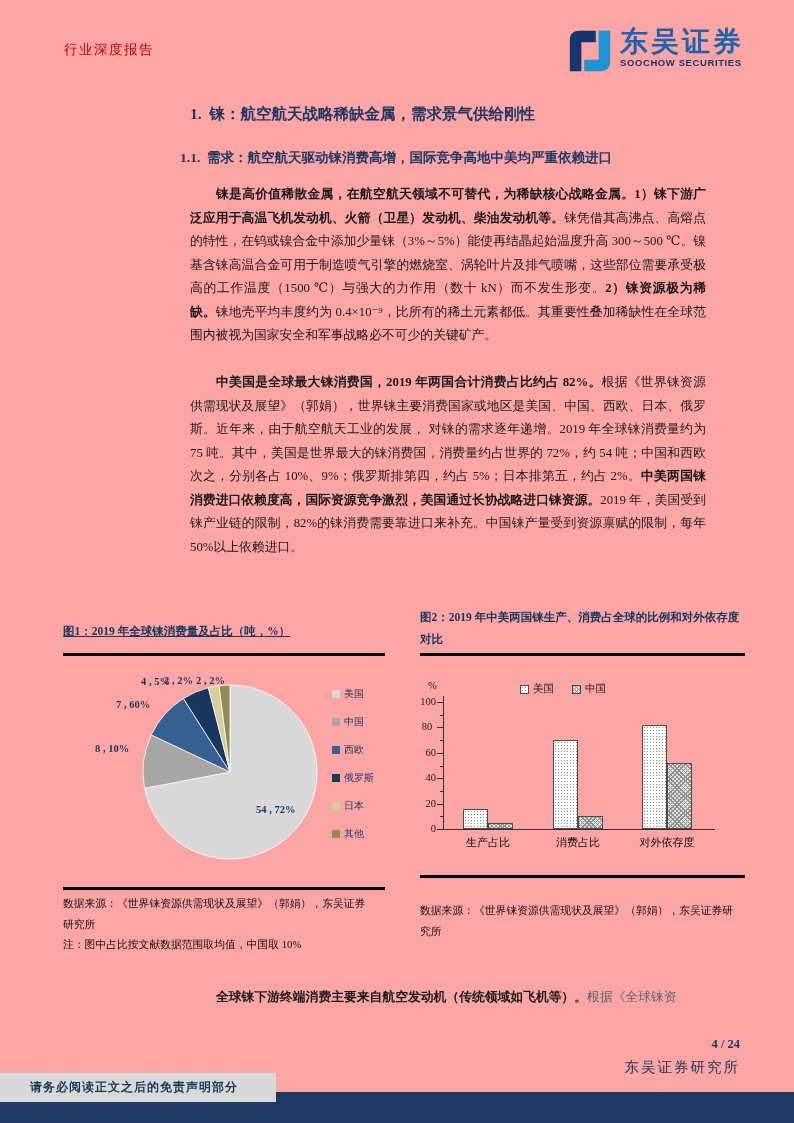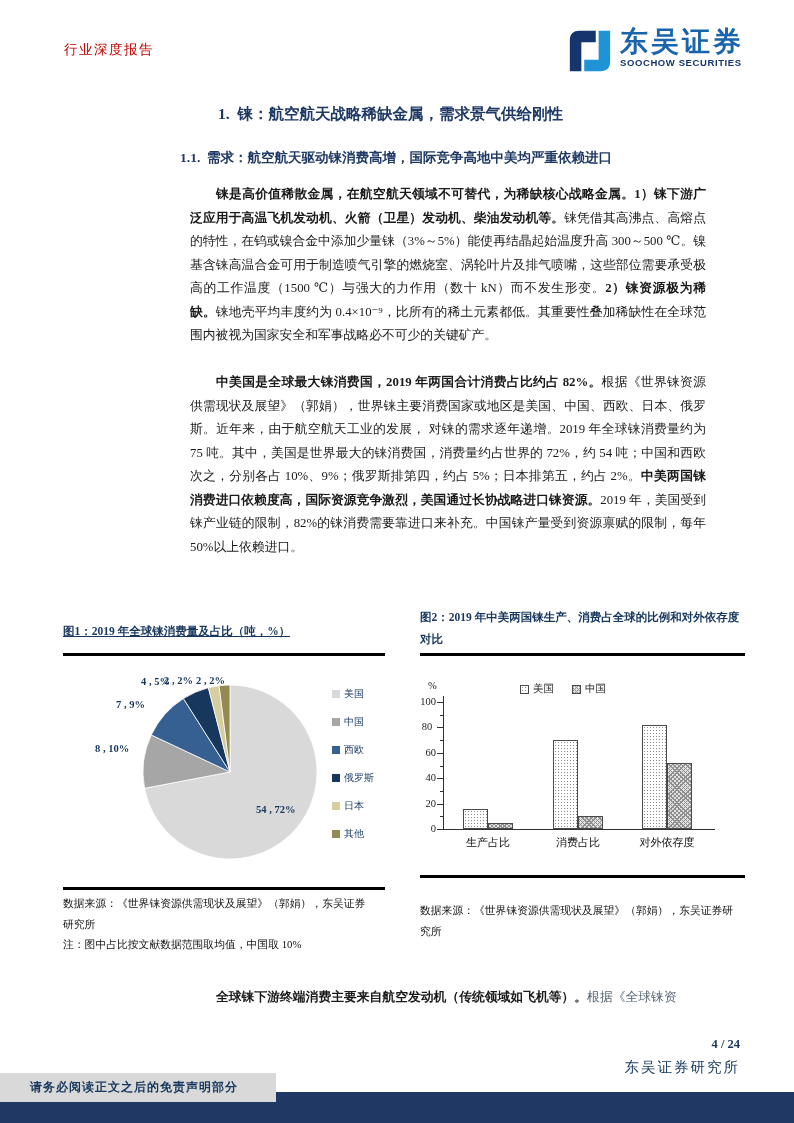--- a/index.html
+++ b/index.html
@@ -1,31 +1,31 @@
 <!DOCTYPE html>
 <html><head>
 <meta charset="utf-8">
 <style>
   html,body{margin:0;padding:0;background:#888;}
-  .page{position:relative;width:794px;height:1123px;background:#ffffff;margin:0 auto;
+  .page{position:relative;width:794px;height:1123px;background:#fca5a5;margin:0 auto;
         font-family:"Liberation Serif","DejaVu Serif",serif;color:#1a1a1a;overflow:hidden;}
   .abs{position:absolute;}
 
   
   .report-type{left:64px;top:41px;font-size:13.5px;letter-spacing:1.5px;color:#c00000;}
   .logo{left:566px;top:27px;display:flex;align-items:flex-start;justify-content:flex-end;}
   .logo svg{width:48px;height:48px;display:block;}
   .logo-text{margin-left:6px;}
   .logo-cn{font-size:28px;font-weight:bold;color:#1a64ad;letter-spacing:3px;line-height:30px;
            font-family:"Liberation Sans","DejaVu Sans",sans-serif;}
   .logo-en{font-size:9.5px;font-weight:bold;color:#16356e;letter-spacing:0.6px;
            font-family:"Liberation Sans","DejaVu Sans",sans-serif;}
 
   
-  .h1{left:190px;top:104px;font-size:15.5px;font-weight:bold;color:#1f3864;margin-left:28px;}
+  .h1{left:190px;top:104px;font-size:15.5px;font-weight:bold;color:#1f3864;}
   .h2{left:180px;top:149px;font-size:13.5px;font-weight:bold;color:#1f3864;}
 
   
   .para{width:516px;left:190px;font-size:12.8px;line-height:23.5px;text-align:justify;
         text-indent:26px;color:#1a1a1a;}
   #p1{top:183px;}
   #p2{top:371px;}
   #p3{top:986px;width:520px;}
   .muted{color:#566573;}
 
@@ -109,21 +109,21 @@
         <path d="M167,112 L167,25 A87,87 0 1 1 81.54100918660409,128.30217436895805 Z" fill="#d9d9d9" stroke="#ffffff" stroke-width="0.8"></path>
         <path d="M167,112 L81.54100918660409,128.30217436895805 A87,87 0 0 1 88.28004643545628,74.95720163383871 Z" fill="#a6a6a6" stroke="#ffffff" stroke-width="0.8"></path>
         <path d="M167,112 L88.28004643545628,74.95720163383871 A87,87 0 0 1 120.38306883682725,38.543470481324704 Z" fill="#376092" stroke="#ffffff" stroke-width="0.8"></path>
         <path d="M167,112 L120.38306883682725,38.543470481324704 A87,87 0 0 1 145.3639798166576,27.7332649818091 Z" fill="#17375d" stroke="#ffffff" stroke-width="0.8"></path>
         <path d="M167,112 L145.3639798166576,27.7332649818091 A87,87 0 0 1 156.09600867990557,25.686020985640425 Z" fill="#d6ce9e" stroke="#ffffff" stroke-width="0.8"></path>
         <path d="M167,112 L156.09600867990557,25.686020985640425 A87,87 0 0 1 166.99999999999997,25 Z" fill="#948a54" stroke="#ffffff" stroke-width="0.8"></path>
       </svg>
     <div id="pie-labels">
         <div class="pie-label" style="left: 193px; top: 144px;">54 , 72%</div>
         <div class="pie-label" style="left: 32px; top: 83px;">8 , 10%</div>
-        <div class="pie-label" style="left: 53px; top: 39px;">7 , 9%</div>
+        <div class="pie-label" style="left: 53px; top: 39px;">7 , 60%</div>
         <div class="pie-label" style="left: 78px; top: 16px;">4 , 5%</div>
         <div class="pie-label" style="left: 101px; top: 15px;">2 , 2%</div>
         <div class="pie-label" style="left: 133px; top: 15px;">2 , 2%</div>
       </div>
     <div class="pie-legend" id="pie-legend">
         <div class="pie-legend-item">
           <span class="pie-legend-swatch" style="background: rgb(217, 217, 217);"></span>
           <span class="pie-legend-label">美国</span>
         </div>
         <div class="pie-legend-item">

